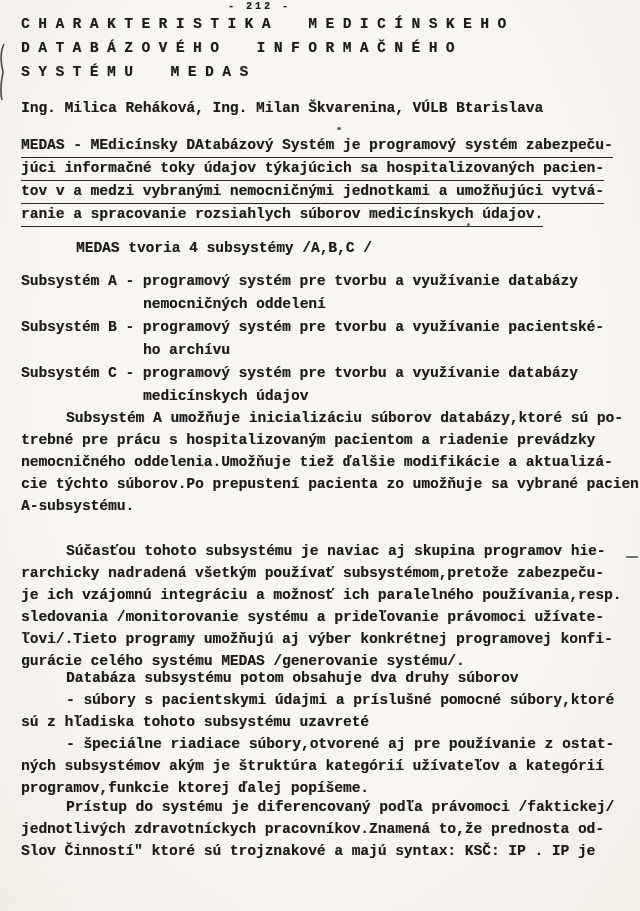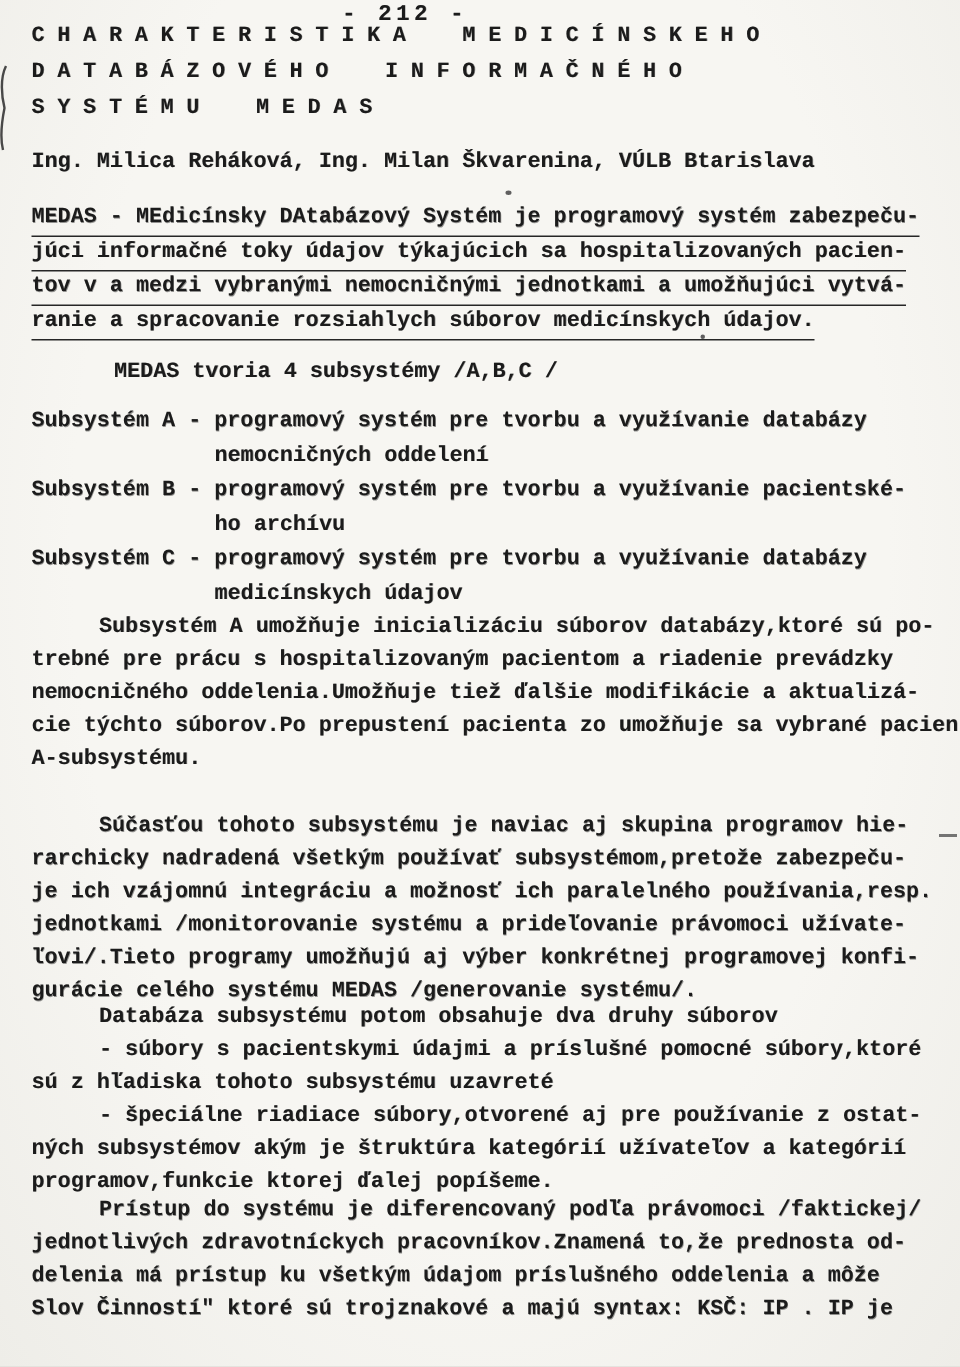--- a/index.html
+++ b/index.html
@@ -15,21 +15,21 @@
     color:#1b1b1b;
     text-shadow:0.4px 0.4px 0 rgba(25,25,25,0.45);
   }
   .block{position:absolute;left:8px;right:4px;margin-left:13px;}
   .line{white-space:pre;height:23px;line-height:23px;font-size:14.5px;}
   .para .line{height:22px;line-height:22px;}
   .ind{padding-left:45px;}
   .cont{padding-left:122px;}
   .pageno{
     position:absolute;top:1px;left:228px;
-    font-size:15px;letter-spacing:3px;white-space:pre;
+    font-size:10px;letter-spacing:3px;white-space:pre;
   }
   .title-block{top:12px;}
   .tline{
     white-space:pre;height:24px;line-height:24px;
     font-size:14.5px;letter-spacing:8.5px;word-spacing:12px;
   }
   .authors-block{top:97px;}
   .abstract-block{top:136px;}
   .abstract-block .line{height:23px;line-height:19px;}
   .uline{border-bottom:1.7px solid #262626;display:inline-block;height:21px;}
@@ -93,38 +93,37 @@
     <div class="line">trebné pre prácu s hospitalizovaným pacientom a riadenie prevádzky</div>
     <div class="line">nemocničného oddelenia.Umožňuje tiež ďalšie modifikácie a aktualizá-</div>
     <div class="line">cie týchto súborov.Po prepustení pacienta zo umožňuje sa vybrané pacien-</div>
     <div class="line">A-subsystému.</div>
   </div>
 
   <div class="block para paraB">
     <div class="line ind">Súčasťou tohoto subsystému je naviac aj skupina programov hie-</div>
     <div class="line">rarchicky nadradená všetkým používať subsystémom,pretože zabezpeču-</div>
     <div class="line">je ich vzájomnú integráciu a možnosť ich paralelného používania,resp.</div>
-    <div class="line">jednotkami /monitorovanie systému a prideľovanie právomoci užívate-</div>
+    <div class="line">sledovania /monitorovanie systému a prideľovanie právomoci užívate-</div>
     <div class="line">ľovi/.Tieto programy umožňujú aj výber konkrétnej programovej konfi-</div>
     <div class="line">gurácie celého systému MEDAS /generovanie systému/.</div>
   </div>
 
   <div class="block para paraC">
     <div class="line ind">Databáza subsystému potom obsahuje dva druhy súborov</div>
     <div class="line ind">- súbory s pacientskymi údajmi a príslušné pomocné súbory,ktoré</div>
     <div class="line">sú z hľadiska tohoto subsystému uzavreté</div>
     <div class="line ind">- špeciálne riadiace súbory,otvorené aj pre používanie z ostat-</div>
     <div class="line">ných subsystémov akým je štruktúra kategórií užívateľov a kategórií</div>
     <div class="line">programov,funkcie ktorej ďalej popíšeme.</div>
   </div>
 
   <div class="block para paraD">
     <div class="line ind">Prístup do systému je diferencovaný podľa právomoci /faktickej/</div>
     <div class="line">jednotlivých zdravotníckych pracovníkov.Znamená to,že prednosta od-</div>
-    <div class="line">delenia má prístup ku všetkým údajom príslušného oddelenia a môže</div>
     <div class="line">Slov Činností" ktoré sú trojznakové a majú syntax: KSČ: IP . IP je</div>
   </div>
 
   <div class="artifact-dot dot1"></div>
   <div class="artifact-dot dot2"></div>
   <div class="artifact-dash dash1"></div>
 
 </div>
 
 </body></html>

